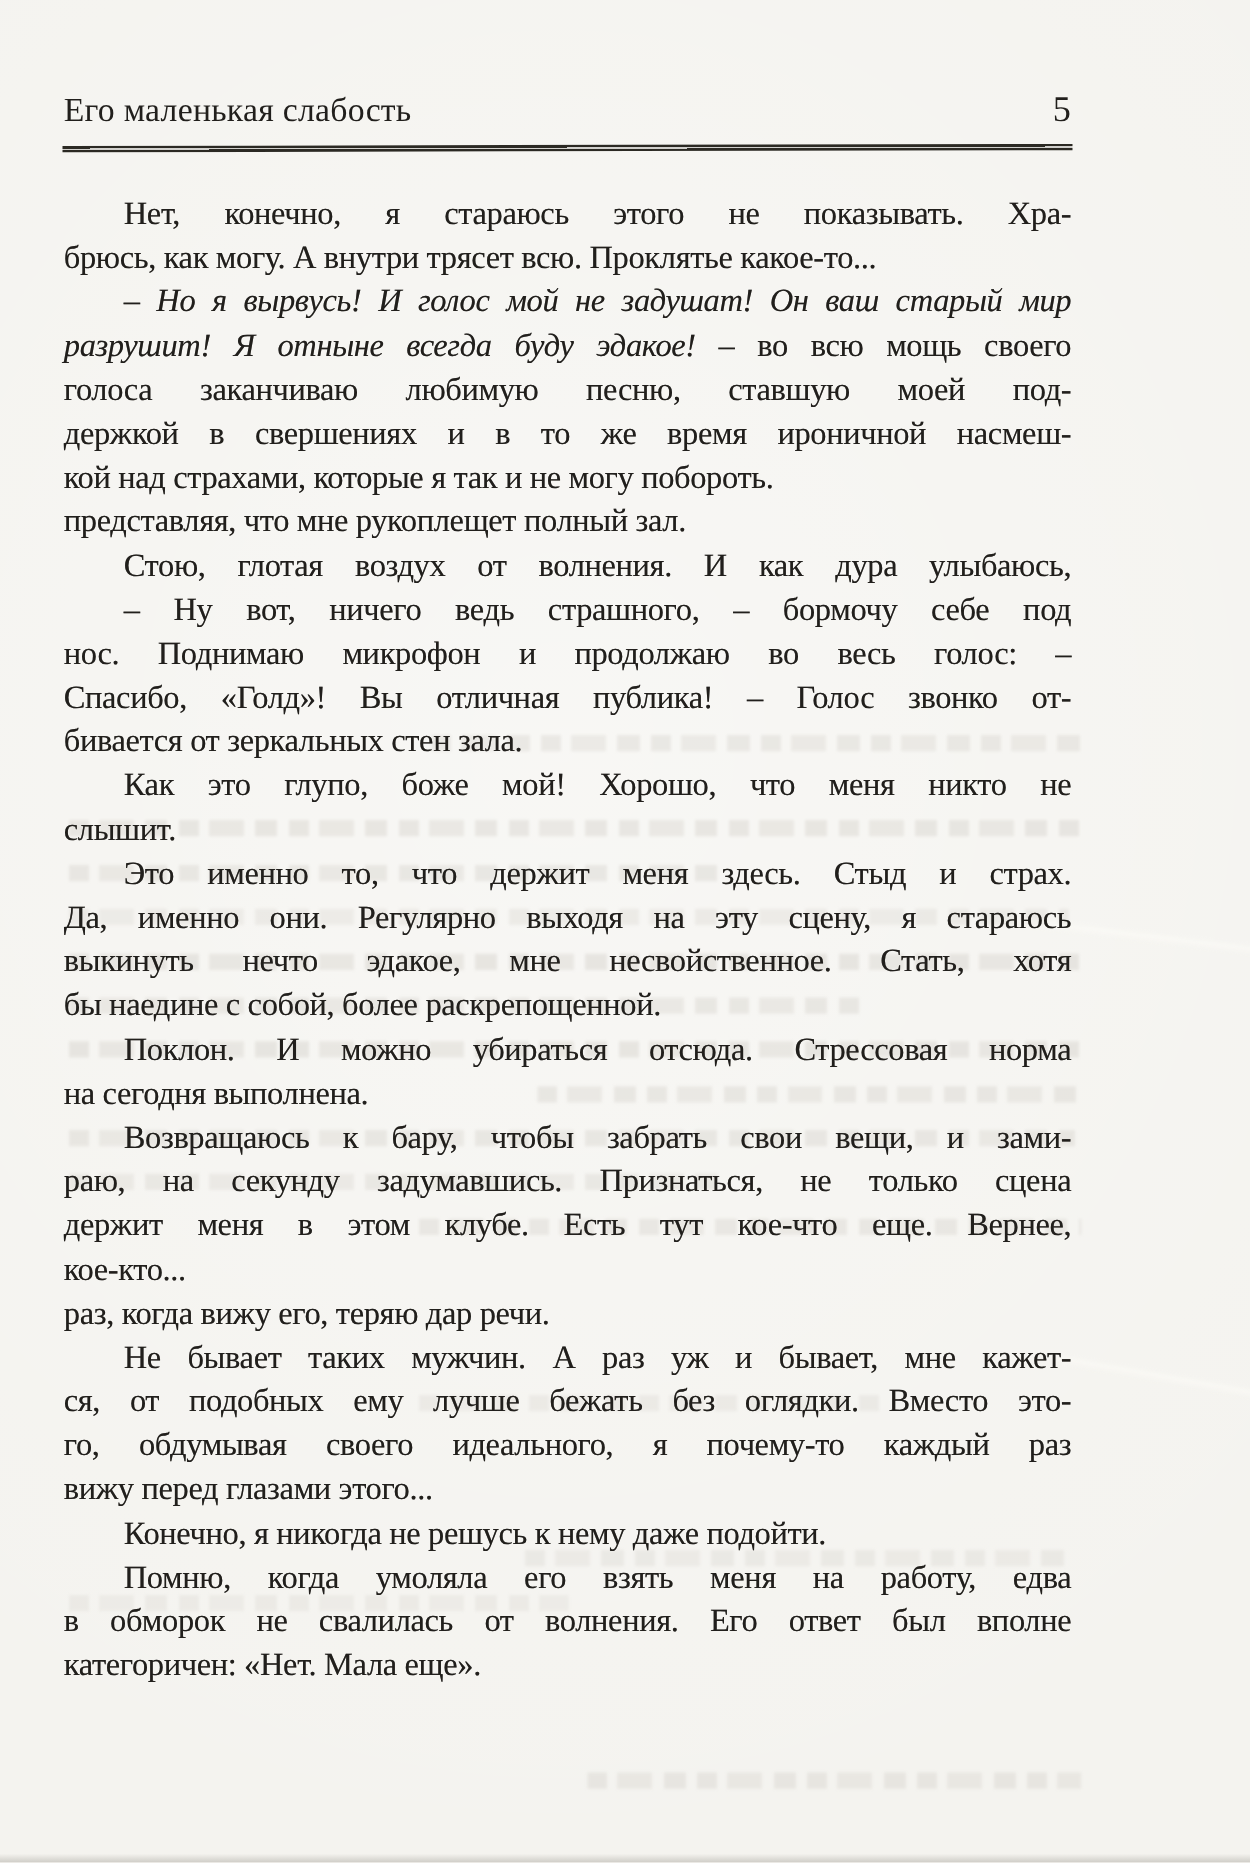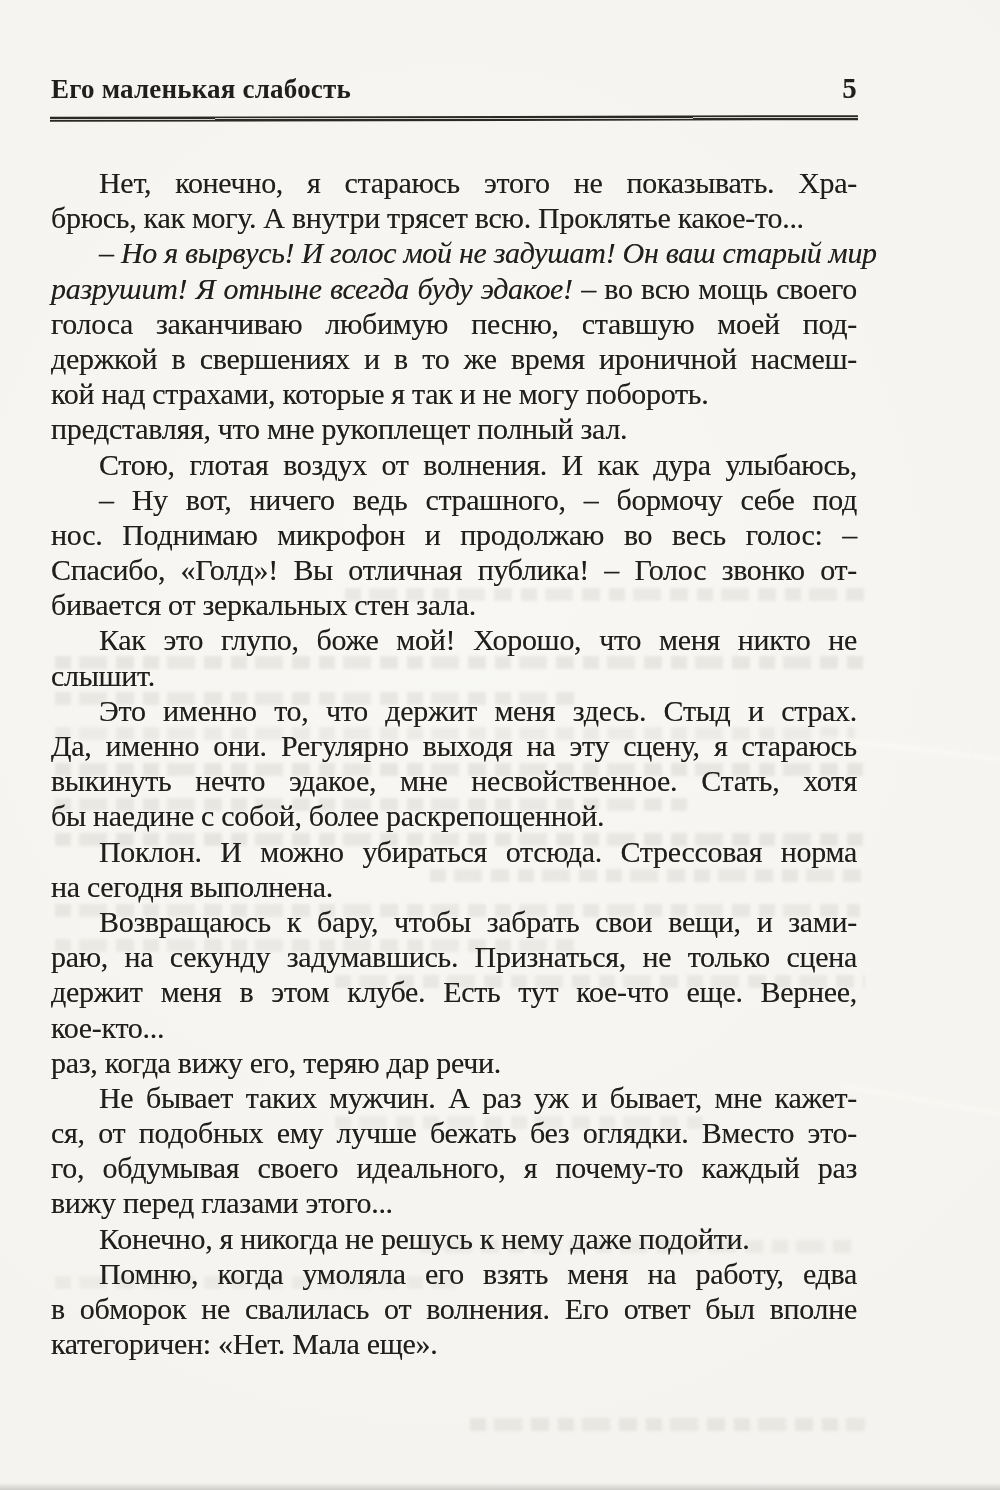--- a/index.html
+++ b/index.html
@@ -26,32 +26,31 @@
     position: absolute; left: 0; right: 0; bottom: 0; height: 7px;
     background: linear-gradient(to bottom, rgba(110,105,95,0), rgba(110,105,95,.28));
     pointer-events: none;
   }
   
   .running-head {
     position: absolute; left: 51px; top: 72px; width: 806px;
     display: flex; justify-content: space-between; align-items: baseline;
     font-size: 27px; line-height: 32px;
     letter-spacing: 0.2px;
-    font-weight: bold;
   }
   .running-head .page-num { font-size: 29px; }
   .head-rule {
     position: absolute; left: 50px; top: 116px; width: 808px; height: 5px;
     background: linear-gradient(to bottom, #2b2923 0 2px, rgba(43,41,35,.18) 2px 3px, #2b2923 3px 5px);
     transform: rotate(-0.12deg);
   }
   
   .body-text {
-    position: absolute; left: 51px; top: 165px; width: 806px;
-    font-size: 30px;
+    position: absolute; left: 51px; top: 153px; width: 806px;
+    font-size: 26px;
   }
   .line {
     height: 35.2px; line-height: 35.2px;
     text-align: justify; text-align-last: justify;
     letter-spacing: -0.3px;
     white-space: nowrap;
     overflow: visible;
     text-shadow: 0 0 0.5px rgba(33,31,28,.55);
   }
   .line.last { text-align: left; text-align-last: left; }

